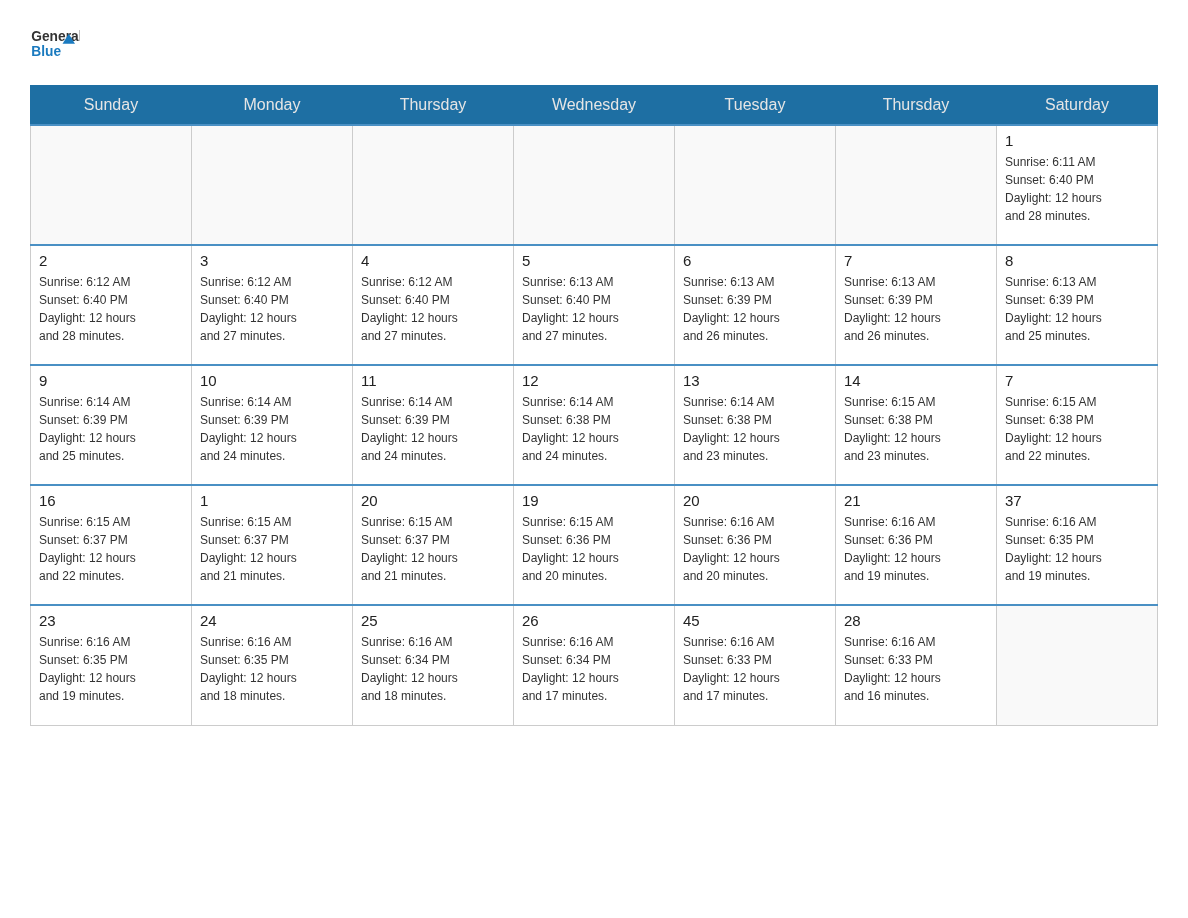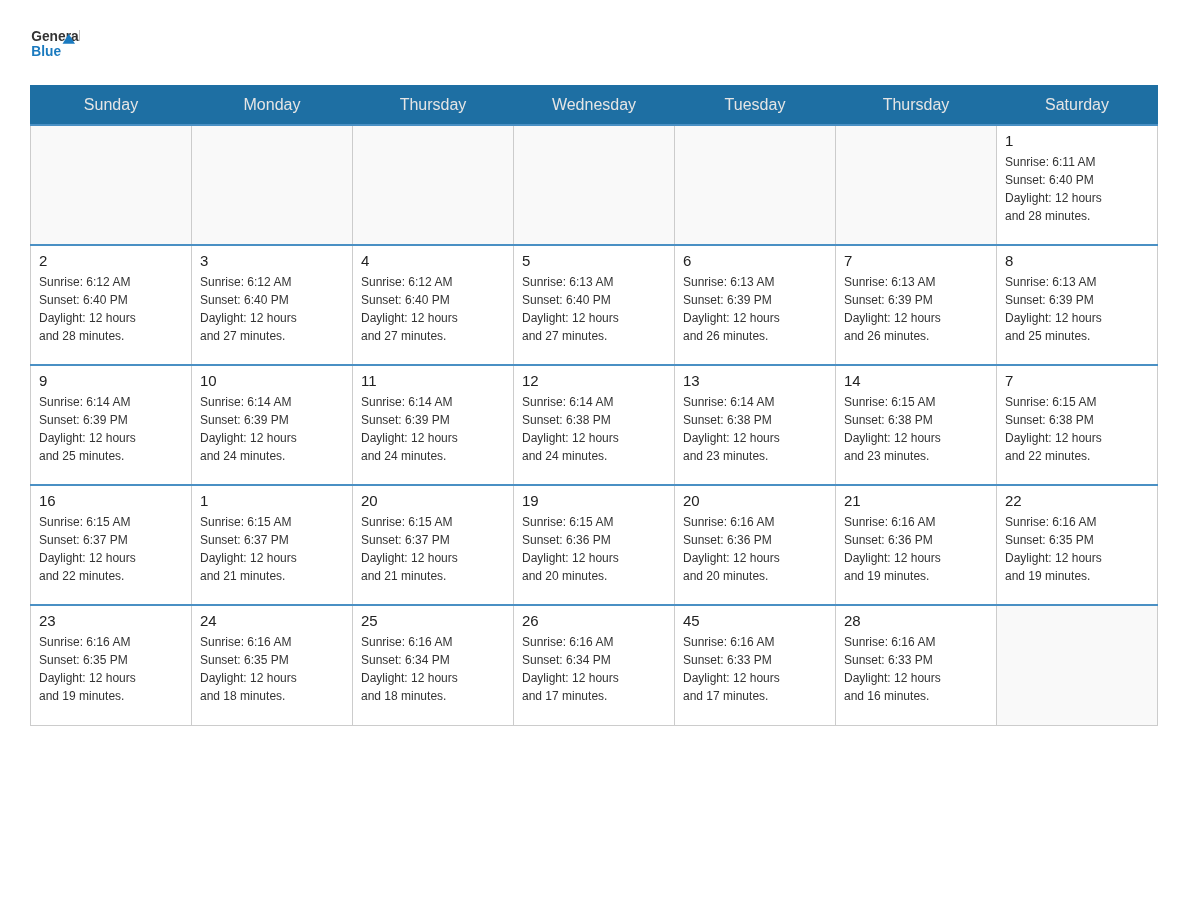--- a/index.html
+++ b/index.html
@@ -265,21 +265,21 @@
 and 20 minutes.</div>
         </td>
         <td>
           <span class="day-number">21</span>
           <div class="day-info" style="white-space: pre-line;">Sunrise: 6:16 AM
 Sunset: 6:36 PM
 Daylight: 12 hours
 and 19 minutes.</div>
         </td>
         <td>
-          <span class="day-number">22</span>
+          <span class="day-number">37</span>
           <div class="day-info" style="white-space: pre-line;">Sunrise: 6:16 AM
 Sunset: 6:35 PM
 Daylight: 12 hours
 and 19 minutes.</div>
         </td>
       </tr>
       <tr>
         <td>
           <span class="day-number">23</span>
           <div class="day-info" style="white-space: pre-line;">Sunrise: 6:16 AM

